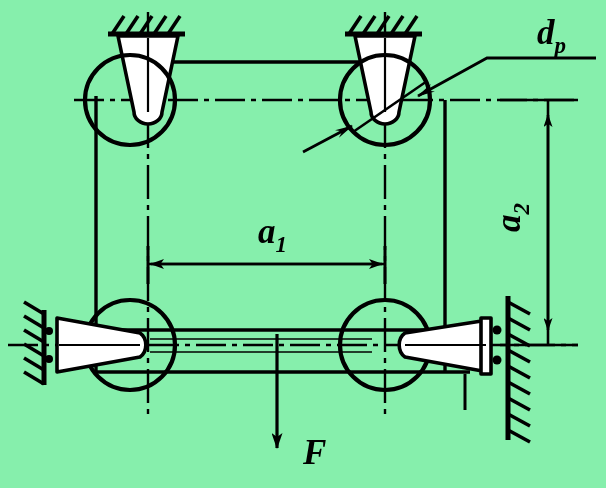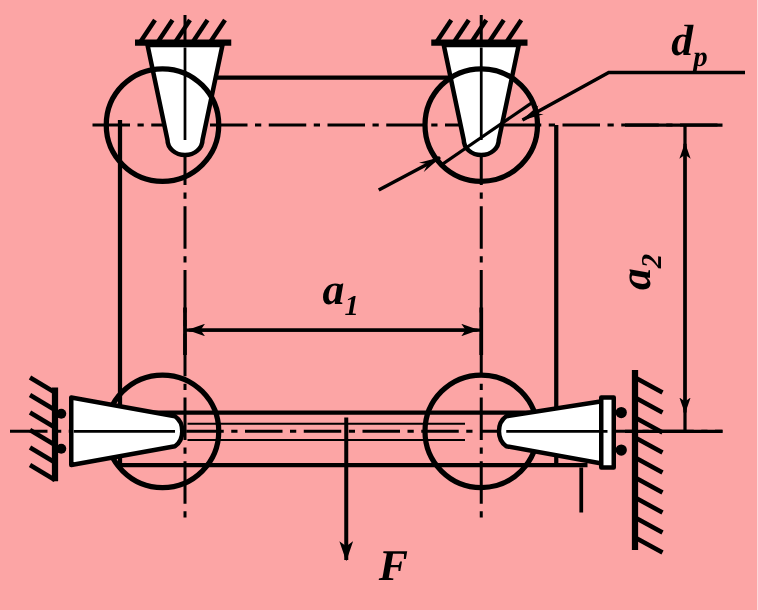--- a/index.html
+++ b/index.html
@@ -8,21 +8,21 @@
     padding: 0;
     background: #ffffff;
   }
   body {
     font-family: "Liberation Serif", serif;
   }
   #figure-root {
     position: relative;
     width: 606px;
     height: 488px;
-    background: #fca5a5;
+    background: #86efac;
     overflow: hidden;
   }
   #figure-svg {
     position: absolute;
     top: 0;
     left: 0;
     width: 606px;
     height: 488px;
     display: block;
   }

